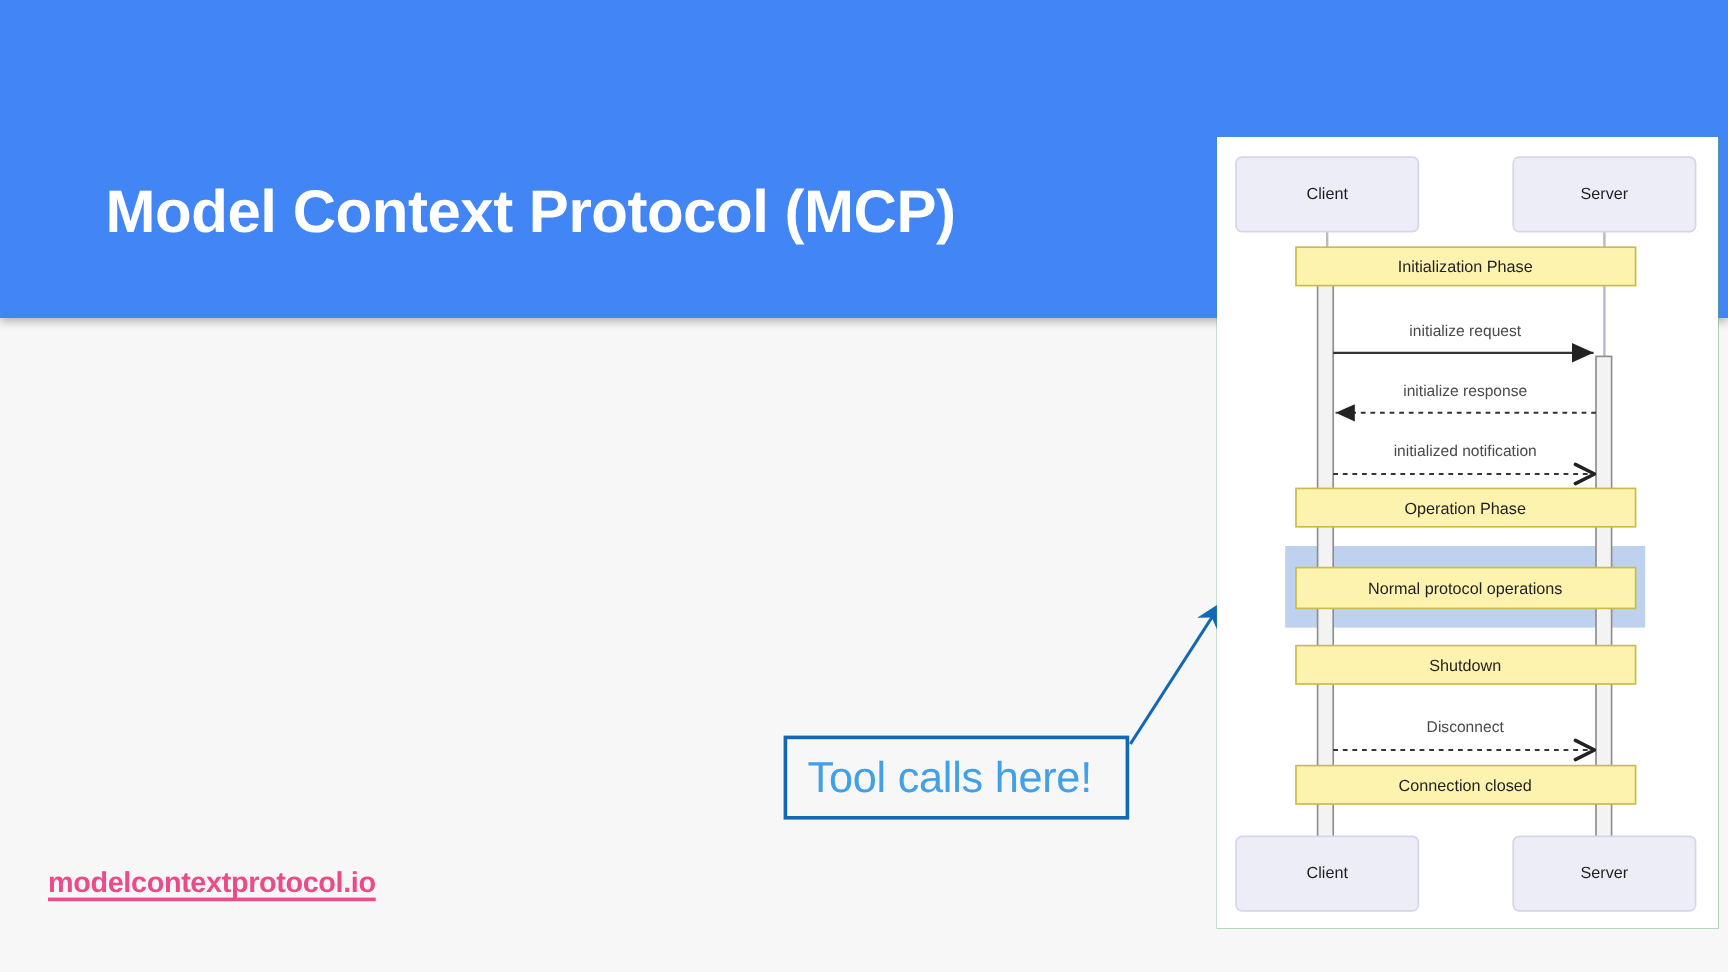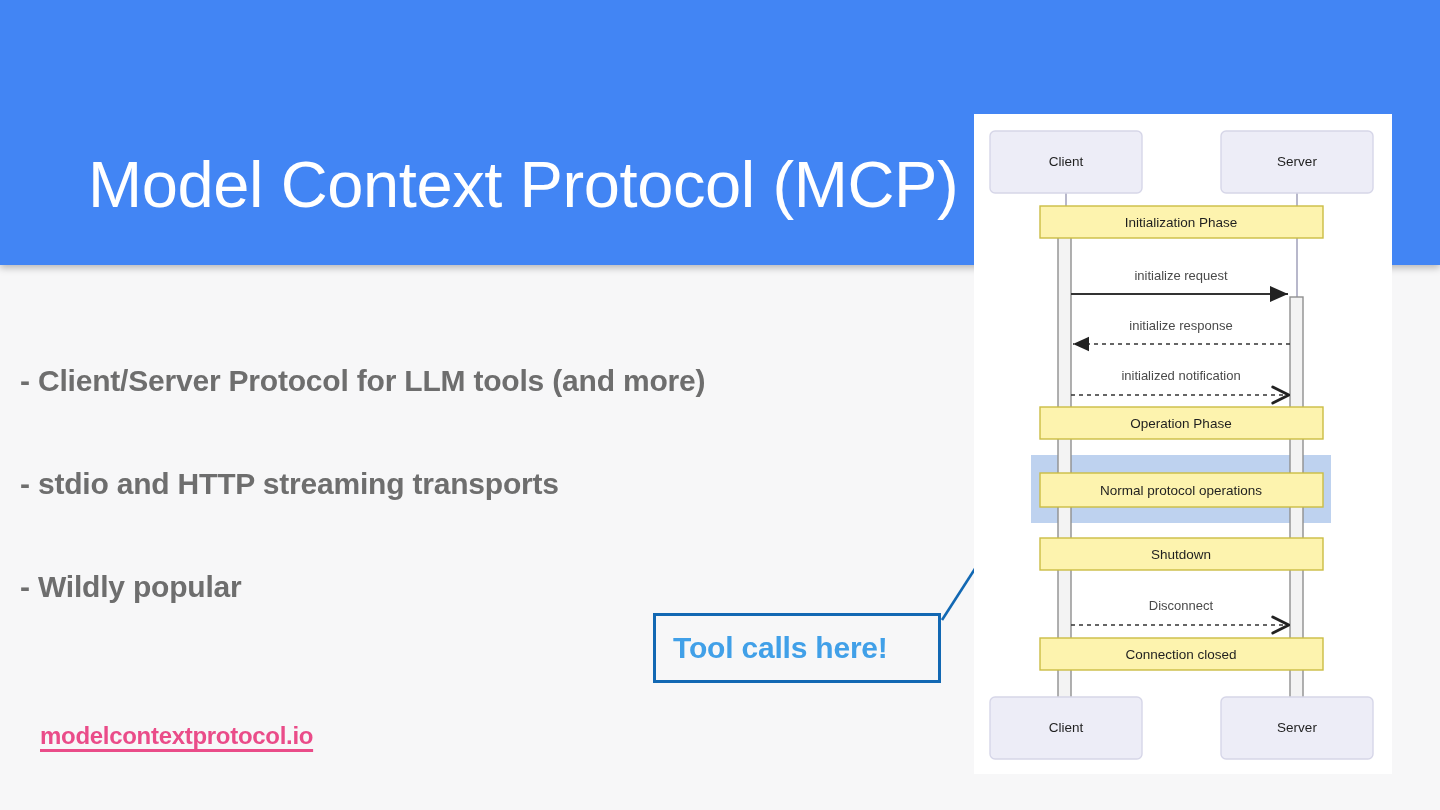--- a/index.html
+++ b/index.html
@@ -20,22 +20,22 @@
   #header-band {
     position: absolute;
     left: 0; top: 0;
     width: 1440px; height: 265px;
     background: #4285f4;
     box-shadow: 0 3px 7px rgba(0,0,0,0.26);
   }
   #slide-title {
     position: absolute;
     left: 88px; top: 148px;
-    font-size: 65px;
-    font-weight: normal;
+    font-size: 50px;
+    font-weight: bold;
     color: #ffffff;
     letter-spacing: -0.4px;
     white-space: nowrap;
     line-height: 1.15;
   }
 
   
   #bullets {
     position: absolute;
     left: 20px; top: 366px;
@@ -70,37 +70,37 @@
     position: absolute;
     left: 653px; top: 613px;
     width: 288px; height: 70px;
     border: 3px solid #1268b3;
     background: transparent;
     display: flex;
     align-items: center;
   }
   #callout-label {
     padding-left: 17px;
-    font-size: 30px;
-    font-weight: bold;
+    font-size: 36px;
+    font-weight: normal;
     color: #41a0e8;
     white-space: nowrap;
     letter-spacing: -0.2px;
   }
   #callout-arrow {
     position: absolute;
     left: 930px; top: 480px;
     width: 100px; height: 145px;
     pointer-events: none;
   }
 
   
   #diagram-card {
     position: absolute;
-    left: 974px; top: 114px;
+    left: 1014px; top: 114px;
     width: 418px; height: 660px;
     background: #15803d;
   }
   #diagram-svg { display: block; }
 
   .dg-node-text {
     font-family: "Liberation Sans", sans-serif;
     font-size: 13.5px;
     fill: #1f1f1f;
   }
@@ -117,25 +117,20 @@
 </style>
 </head>
 <body>
 
 <div id="slide">
 
   <div id="header-band">
     <div id="slide-title">Model Context Protocol (MCP)</div>
   </div>
 
-  <div id="bullets">
-    <div class="bullet">- Client/Server Protocol for LLM tools (and more)</div>
-    <div class="bullet">- stdio and HTTP streaming transports</div>
-    <div class="bullet">- Wildly popular</div>
-  </div>
 
   <a id="site-link" href="#">modelcontextprotocol.io</a>
 
   <div id="callout-box">
     <span id="callout-label">Tool calls here!</span>
   </div>
 
   <svg id="callout-arrow" viewBox="0 0 100 145">
     <defs>
       <marker id="cbhead" markerWidth="9" markerHeight="9" refX="7" refY="4.5" orient="auto">

